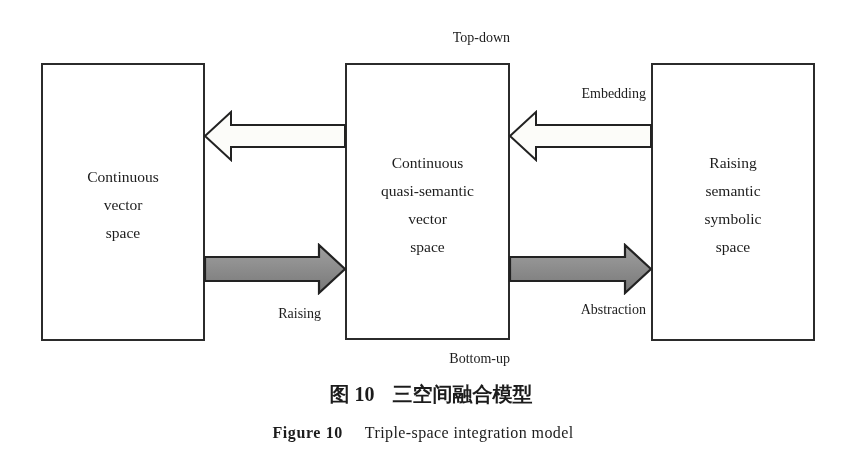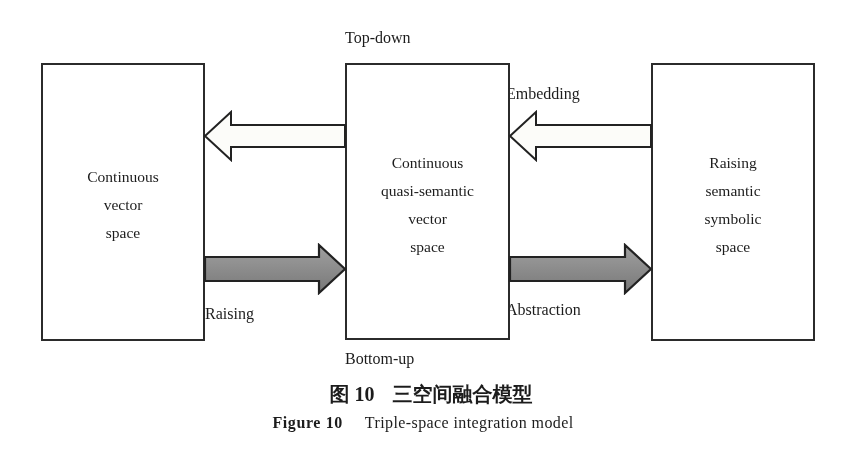--- a/index.html
+++ b/index.html
@@ -32,22 +32,22 @@
     line-height: 28px;
     white-space: nowrap;
   }
   #box-left   { left: 41px;  top: 63px; width: 164px; height: 278px; }
   #box-middle { left: 345px; top: 63px; width: 165px; height: 277px; }
   #box-right  { left: 651px; top: 63px; width: 164px; height: 278px; }
   .box-inner { transform: translateY(3px); }
 
   .flow-label {
     position: absolute;
-    font-size: 16px;
-    text-align: left;
+    font-size: 14px;
+    text-align: right;
     line-height: 20px;
     white-space: nowrap;
   }
   #label-top-down    { left: 345px; top: 28px;  width: 165px; }
   #label-bottom-up   { left: 345px; top: 349px; width: 165px; }
   #label-projection  { left: 205px; top: 84px;  width: 140px; }
   #label-embedding   { left: 506px; top: 84px;  width: 140px; }
   #label-raising     { left: 205px; top: 304px; width: 116px; }
   #label-abstraction { left: 506px; top: 300px; width: 140px; }
 
@@ -71,21 +71,21 @@
     line-height: 26px;
     white-space: nowrap;
     margin-left: 16px;
   }
   #caption-zh .zh-label {
     font-family: "Liberation Serif", serif;
     font-weight: 700;
     margin-right: 18px;
   }
   #caption-en {
-    margin-top: 5px;
+    margin-top: 15px;
     font-size: 16px;
     line-height: 21px;
     letter-spacing: 0.4px;
     white-space: nowrap;
   }
   #caption-en .en-label {
     font-weight: 700;
     letter-spacing: 0.6px;
     margin-right: 22px;
   }

